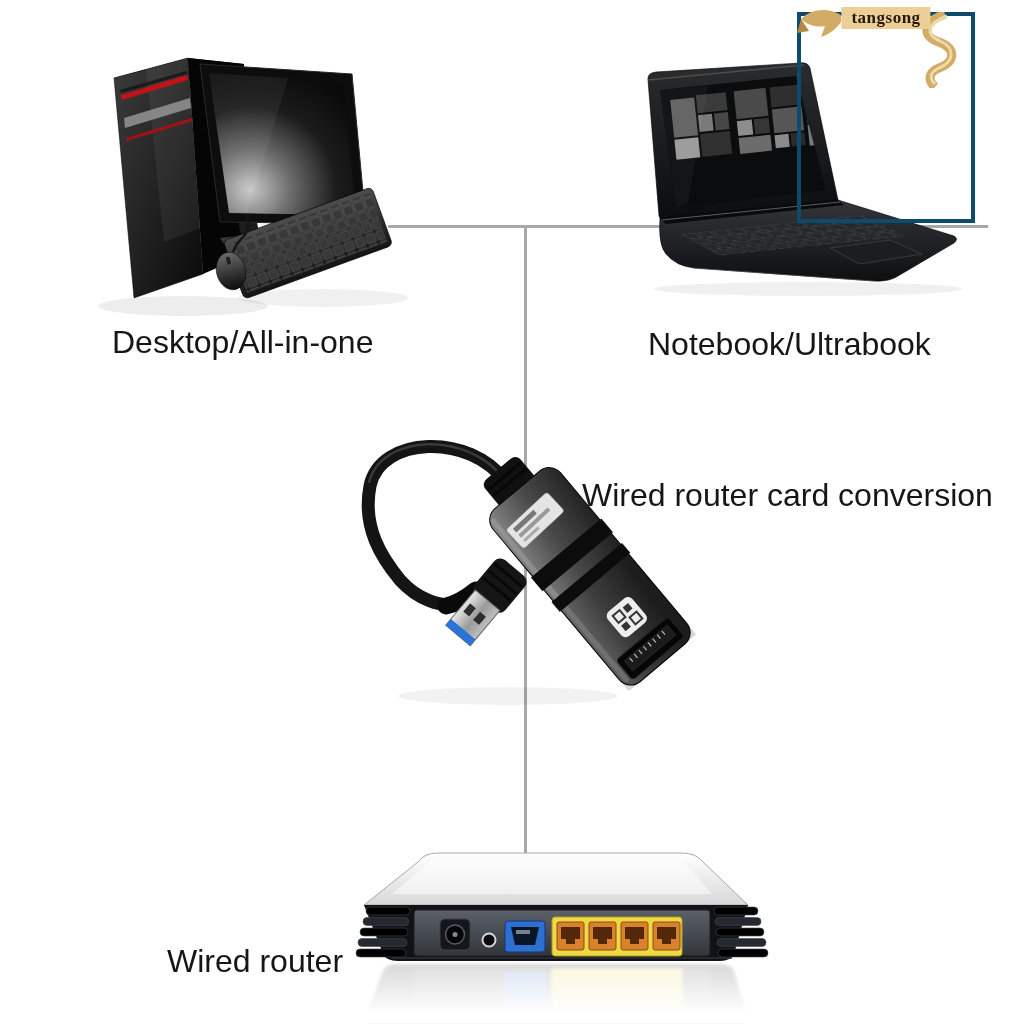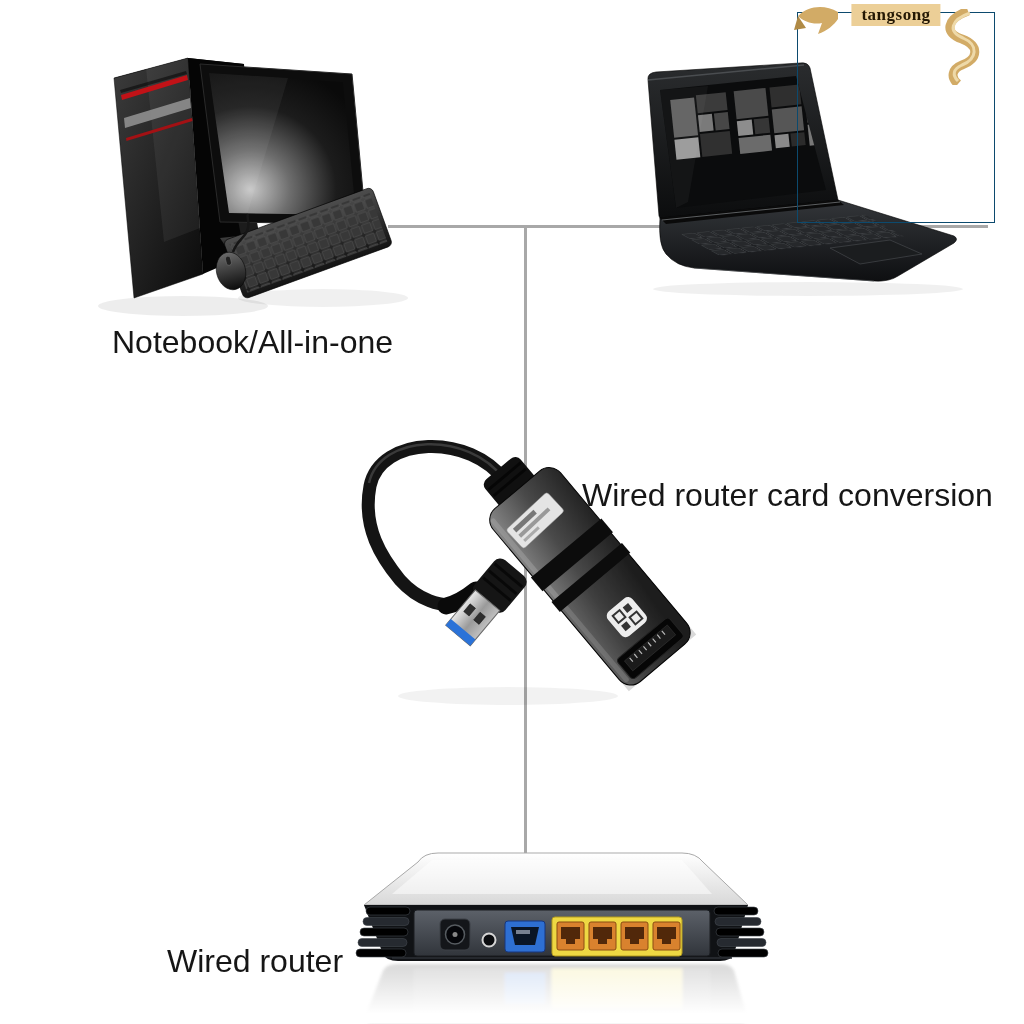--- a/index.html
+++ b/index.html
@@ -9,22 +9,22 @@
   .fig svg{display:block;overflow:visible;}
   .connector{position:absolute;background:#a8a8a8;z-index:0;}
   #h-line{left:388px;top:225px;width:600px;height:3px;}
   #v-line{left:524px;top:226px;width:3px;height:627px;}
   .dev-label{position:absolute;z-index:2;color:#161616;font-size:32px;line-height:1.15;white-space:nowrap;}
   #label-desktop{left:112px;top:324px;}
   #label-notebook{left:648px;top:326px;}
   #label-adapter{left:582px;top:477px;}
   #label-router{left:167px;top:903px;margin-top:40px;}
   
-  .watermark{position:absolute;left:797px;top:12px;width:198px;height:211px;
-             border:1px solid #0c4a6e;box-sizing:border-box;z-index:6;}
+  .watermark{position:absolute;left:797px;top:12px;width:178px;height:211px;
+             border:4px solid #0c4a6e;box-sizing:border-box;z-index:6;}
   .wm-label{position:absolute;top:-9px;left:50%;transform:translateX(-50%);
             background:#eccf97;color:#241804;padding:1px 10px;
             font-family:"Liberation Serif",serif;font-weight:bold;font-size:17px;letter-spacing:.5px;}
   .wm-ribbon-right{position:absolute;right:8px;top:-4px;width:54px;height:76px;}
   .wm-ribbon-left{position:absolute;left:-4px;top:-7px;width:46px;height:34px;}
 </style>
 </head>
 <body>
 
 <div class="canvas">
@@ -306,21 +306,22 @@
         <g>
           <rect x="301" y="74" width="27" height="28" rx="2" fill="#d9822e" stroke="#8a4c12" stroke-width="1"></rect>
           <rect x="305" y="79" width="19" height="12" fill="#51280a"></rect>
             <rect x="310" y="91" width="9" height="5" fill="#51280a"></rect>
         </g>
       </g>
       <path d="M40,110 L380,110" stroke="#2c3036" stroke-width="1.5"></path>
     </svg>
   </div>
 
-  <div class="dev-label" id="label-desktop">Notebook/All-in-one</div>
+  <div class="dev-label" id="label-desktop">Desktop/All-in-one</div>
+  <div class="dev-label" id="label-notebook">Notebook/Ultrabook</div>
   <div class="dev-label" id="label-adapter">Wired router card conversion</div>
   <div class="dev-label" id="label-router">Wired router</div>
 
   <div class="watermark">
     <svg class="wm-ribbon-left" viewBox="0 0 46 34">
       <path d="M44,6 C30,-2 14,0 4,10 C10,16 20,19 28,17 L24,28 C33,25 40,19 44,13 Z" fill="#d2ab66"></path>
       <path d="M4,10 L0,24 L12,22 Z" fill="#b08a45"></path>
     </svg>
     <svg class="wm-ribbon-right" viewBox="0 0 54 76">
       <path d="M36,2 C14,10 12,24 30,30 C48,37 46,50 30,56 C20,60 18,68 26,75" stroke="#d2ab66" stroke-width="9" fill="none"></path>

